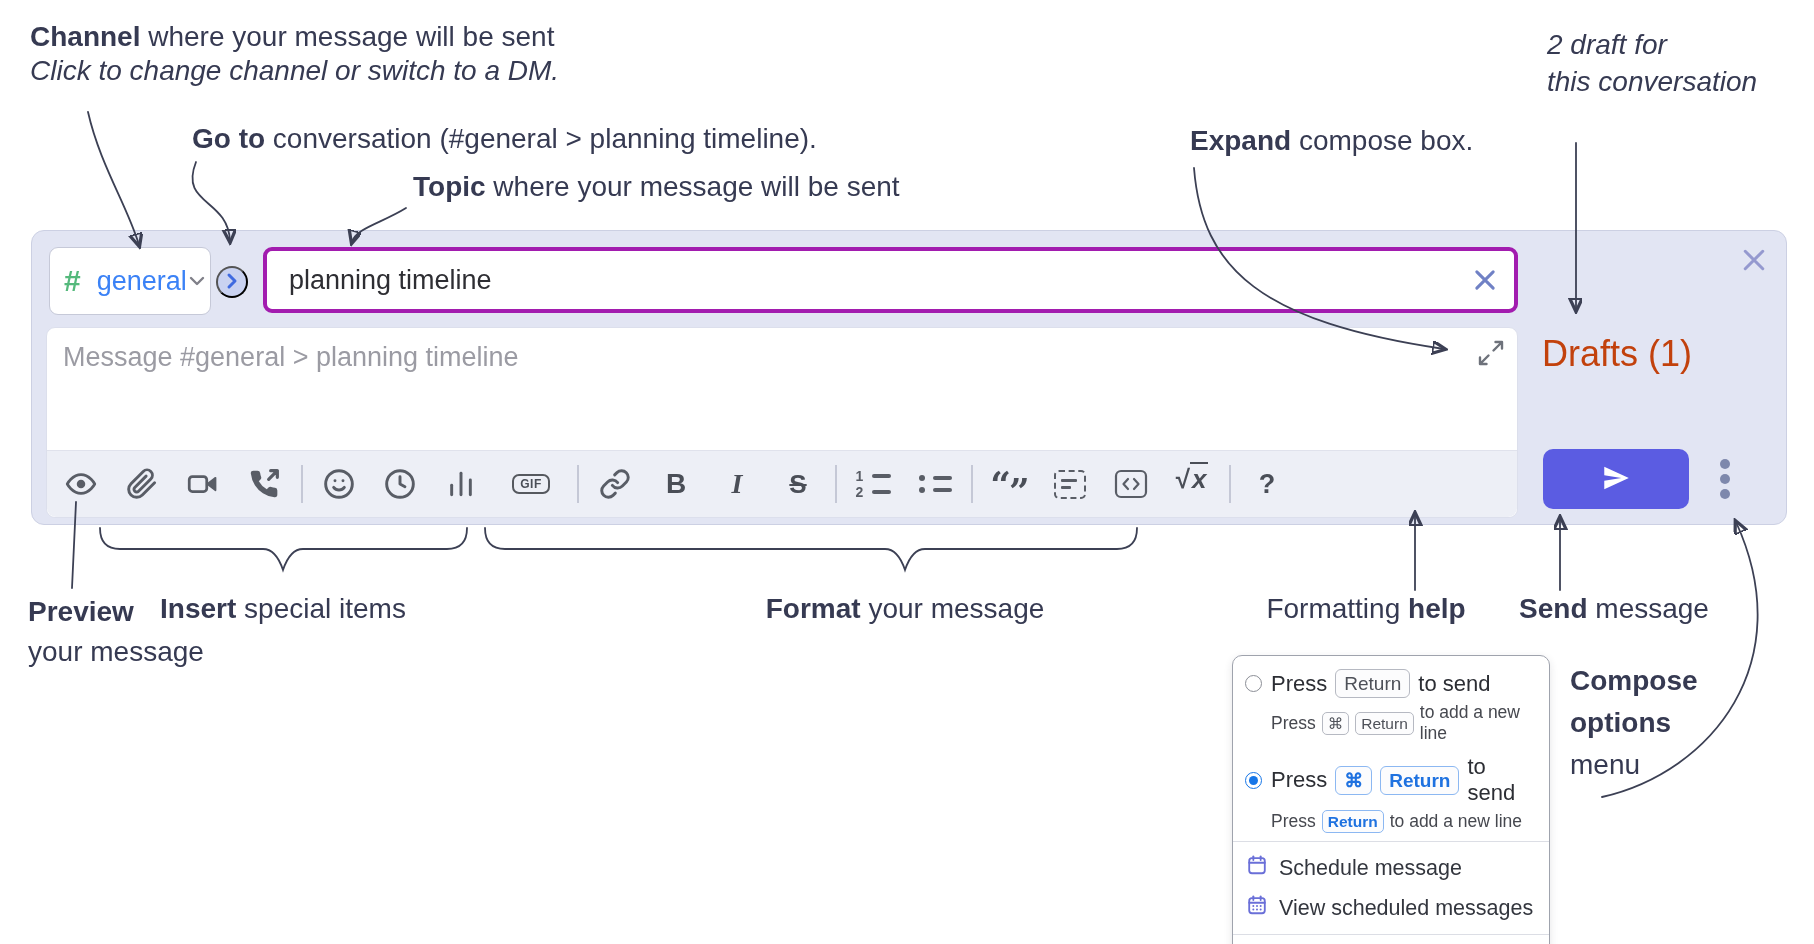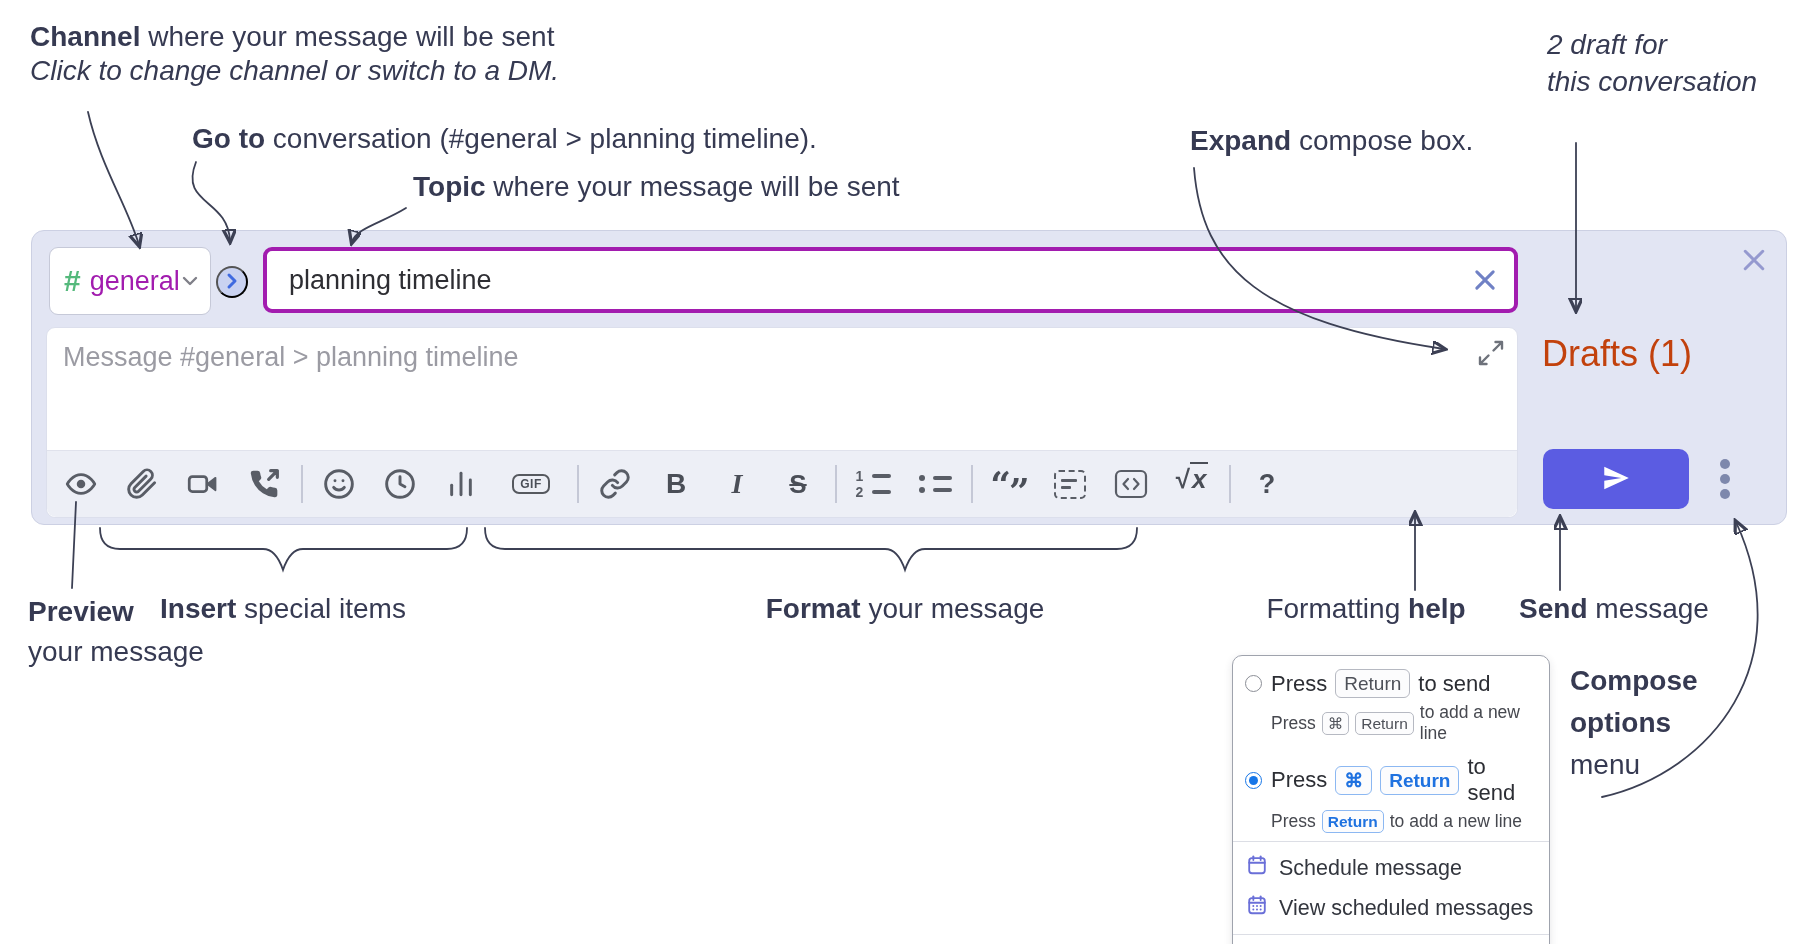--- a/index.html
+++ b/index.html
@@ -17,21 +17,21 @@
   #overlay path, #overlay line { stroke: #3c4054; stroke-width: 1.8; fill: none; stroke-linecap: round; }
 
   
   .compose { position: absolute; left: 31px; top: 230px; width: 1756px; height: 295px;
              background: #e2e5f3; border: 1px solid #ccd0e3; border-radius: 13px; }
 
   .channel-select { position: absolute; left: 17px; top: 16px; width: 162px; height: 68px;
                     background: #fff; border: 1px solid #c6c9d8; border-radius: 9px;
                     display: flex; align-items: center; padding: 0 12px 0 14px; cursor: pointer; }
   .channel-select .hash { color: #55b97c; font-weight: 700; font-size: 30px; margin-right: 9px; }
-  .channel-select .cname { font-size: 27px; color: #a21caf; }
+  .channel-select .cname { font-size: 27px; color: #3b82f6; margin-left: 7px; }
   .channel-select .chev { margin-left: auto; display: flex; }
 
   .goto-circle { position: absolute; left: 184px; top: 35px; width: 32px; height: 32px; border-radius: 50%;
                  background: #c9d2f1; display: flex; align-items: center; justify-content: center; cursor: pointer; }
 
   .topic-input { position: absolute; left: 231px; top: 16px; width: 1255px; height: 66px;
                  background: #fff; border: 4px solid #a21caf; border-radius: 9px;
                  font-family: "Liberation Sans", sans-serif; font-size: 27px; color: #2e2e33;
                  padding: 0 64px 0 22px; outline: none; }
   .topic-clear { position: absolute; left: 1438px; top: 35px; width: 30px; height: 30px; display: flex;

